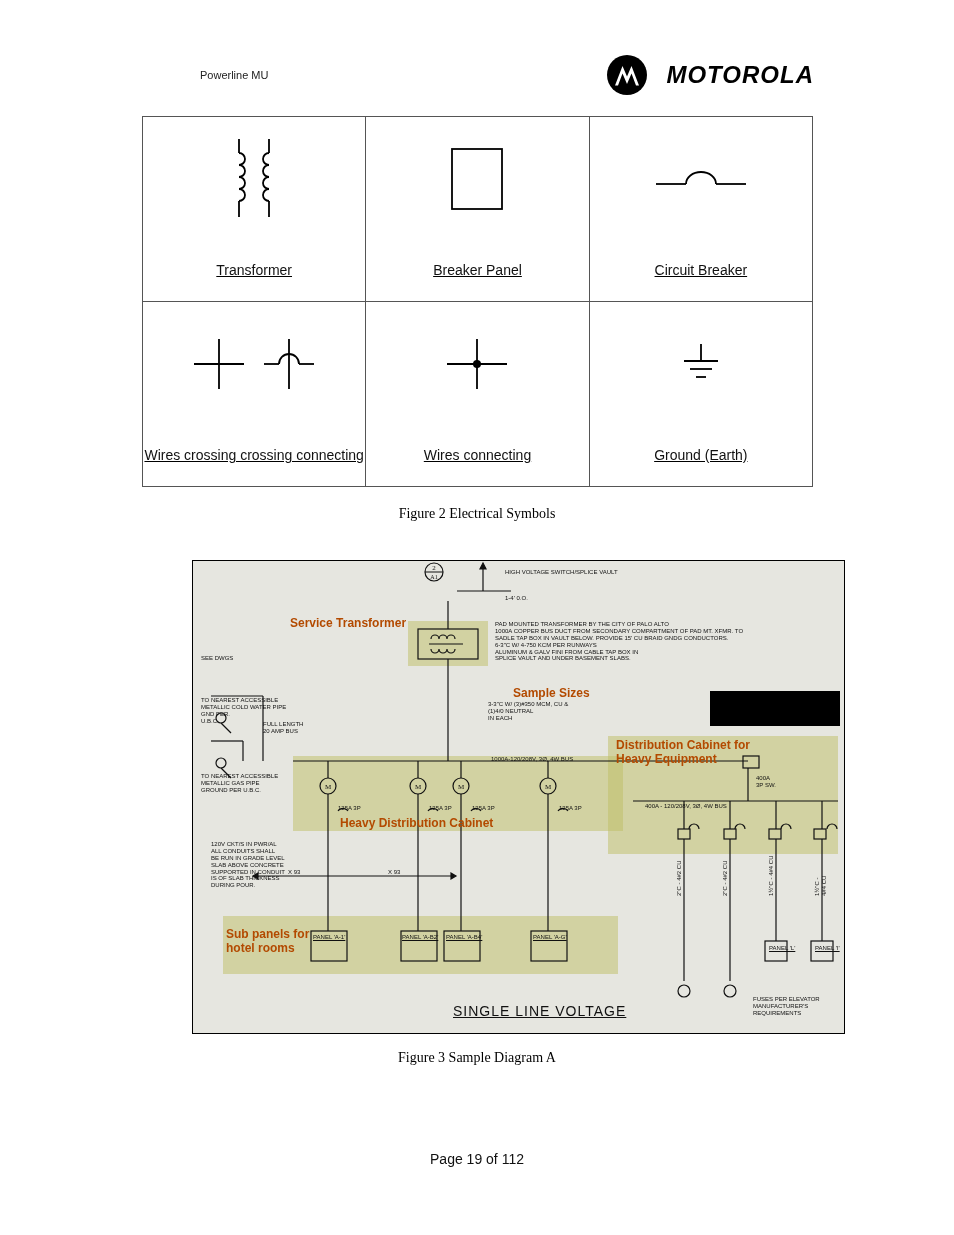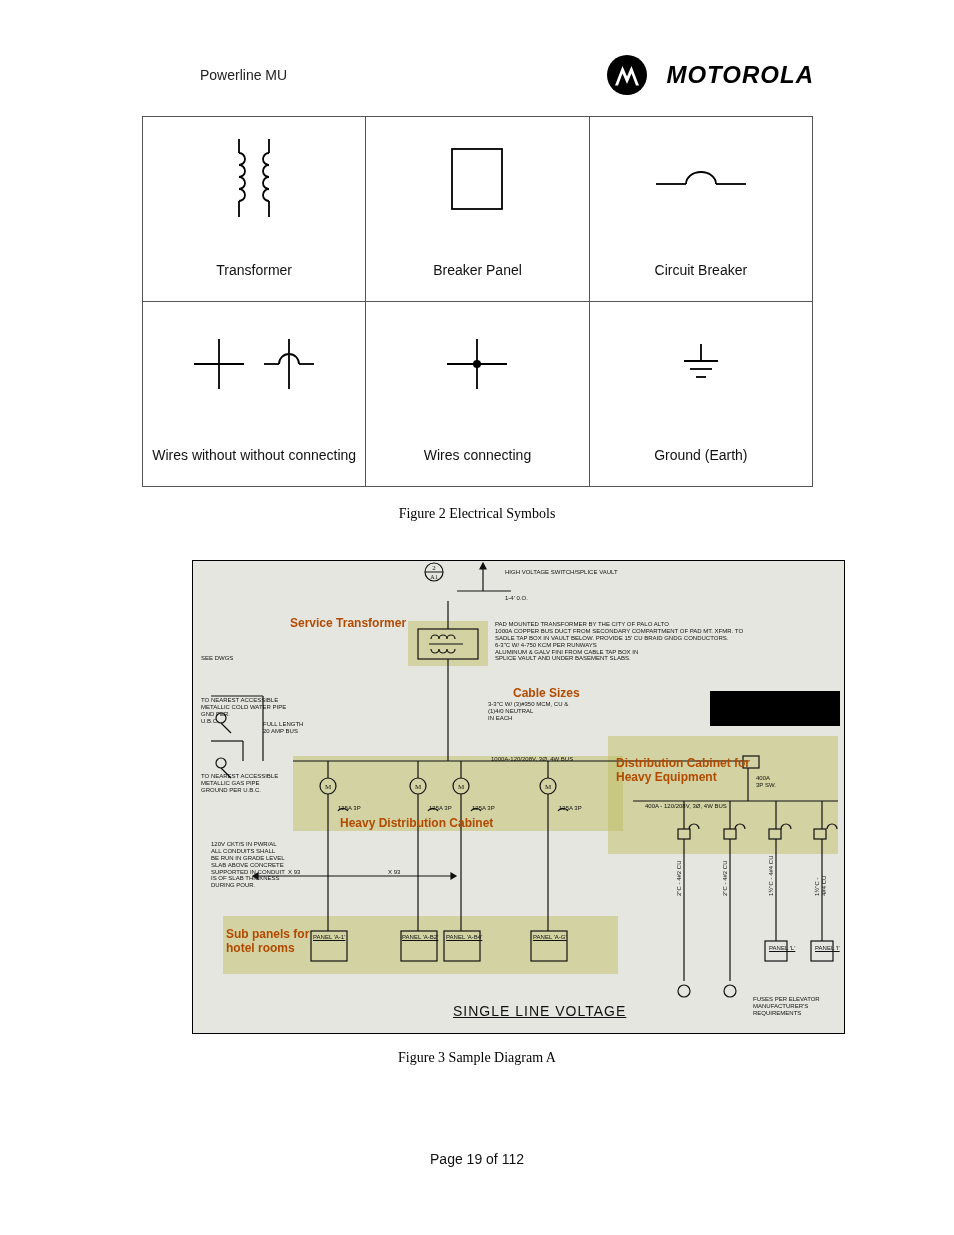--- a/index.html
+++ b/index.html
@@ -20,21 +20,21 @@
       top: 55px;
       left: 0;
       right: 0;
       padding: 0 140px 0 200px;
       display: flex;
       justify-content: space-between;
       align-items: center;
     }
     .doc-title {
       font-family: Arial, Helvetica, sans-serif;
-      font-size: 14px;
+      font-size: 11px;
       color: #222;
     }
     .brand {
       display: flex;
       align-items: center;
       gap: 19px;
     }
     .brand-logo {
       width: 40px;
       height: 40px;
@@ -50,20 +50,21 @@
       font-style: italic;
       font-size: 24px;
       letter-spacing: 1px;
     }
     .symbols-table {
       position: absolute;
       top: 116px;
       left: 142px;
       width: 671px;
       border-collapse: collapse;
+      text-decoration: underline;
     }
     .symbols-table td {
       border: 1px solid #555;
       height: 185px;
       width: 33.33%;
       vertical-align: bottom;
       text-align: center;
       padding-bottom: 22px;
       position: relative;
     }
@@ -209,21 +210,21 @@
           <g stroke="#000" stroke-width="1.8" fill="none">
             <line x1="10" y1="30" x2="60" y2="30"></line>
             <line x1="35" y1="5" x2="35" y2="55"></line>
             <line x1="80" y1="30" x2="95" y2="30"></line>
             <path d="M95 30 A10 10 0 0 1 115 30"></path>
             <line x1="115" y1="30" x2="130" y2="30"></line>
             <line x1="105" y1="5" x2="105" y2="55"></line>
           </g>
         </svg>
       </div>
-      <div class="cell-label">Wires without without connecting</div>
+      <div class="cell-label">Wires crossing crossing connecting</div>
     </td>
     <td>
       <div class="symbol-area">
         <svg width="70" height="60" viewBox="0 0 70 60">
           <g stroke="#000" stroke-width="1.8" fill="none">
             <line x1="5" y1="30" x2="65" y2="30"></line>
             <line x1="35" y1="5" x2="35" y2="55"></line>
           </g>
           <circle cx="35" cy="30" r="4" fill="#000"></circle>
         </svg>
@@ -344,22 +345,22 @@
       <rect x="338" y="370" width="36" height="30"></rect>
 
       <line x1="65" y1="315" x2="160" y2="315"></line>
       <line x1="160" y1="315" x2="258" y2="315"></line>
       <polygon points="65,312 65,318 60,315" fill="#111"></polygon>
       <polygon points="258,312 258,318 263,315" fill="#111"></polygon>
     </g>
   </svg>
 
   <div class="dlabel" style="top:56px; left:97px;">Service Transformer</div>
-  <div class="dlabel" style="top:126px; left:320px;">Cable Sizes</div>
-  <div class="dlabel" style="top:178px; left:423px; width:170px;margin-top:18px;">Distribution Cabinet for Heavy Equipment</div>
+  <div class="dlabel" style="top:126px; left:320px;">Sample Sizes</div>
+  <div class="dlabel" style="top:178px; left:423px; width:170px;">Distribution Cabinet for Heavy Equipment</div>
   <div class="dlabel" style="top:256px; left:147px;">Heavy Distribution Cabinet</div>
   <div class="dlabel" style="top:367px; left:33px; width:90px;">Sub panels for hotel rooms</div>
 
   <div class="dtext" style="top:8px; left:312px;">HIGH VOLTAGE SWITCH/SPLICE VAULT</div>
   <div class="dtext" style="top:34px; left:312px;">1-4' 0.O.</div>
   <div class="dtext" style="top:60px; left:302px; width:340px;">PAD MOUNTED TRANSFORMER BY THE CITY OF PALO ALTO
 1000A COPPER BUS DUCT FROM SECONDARY COMPARTMENT OF PAD MT. XFMR. TO
 SADLE TAP BOX IN VAULT BELOW. PROVIDE 15' CU BRAID GNDG CONDUCTORS.
 6-3"C W/ 4-750 KCM PER RUNWAYS
 ALUMINUM &amp; GALV FINI FROM CABLE TAP BOX IN

